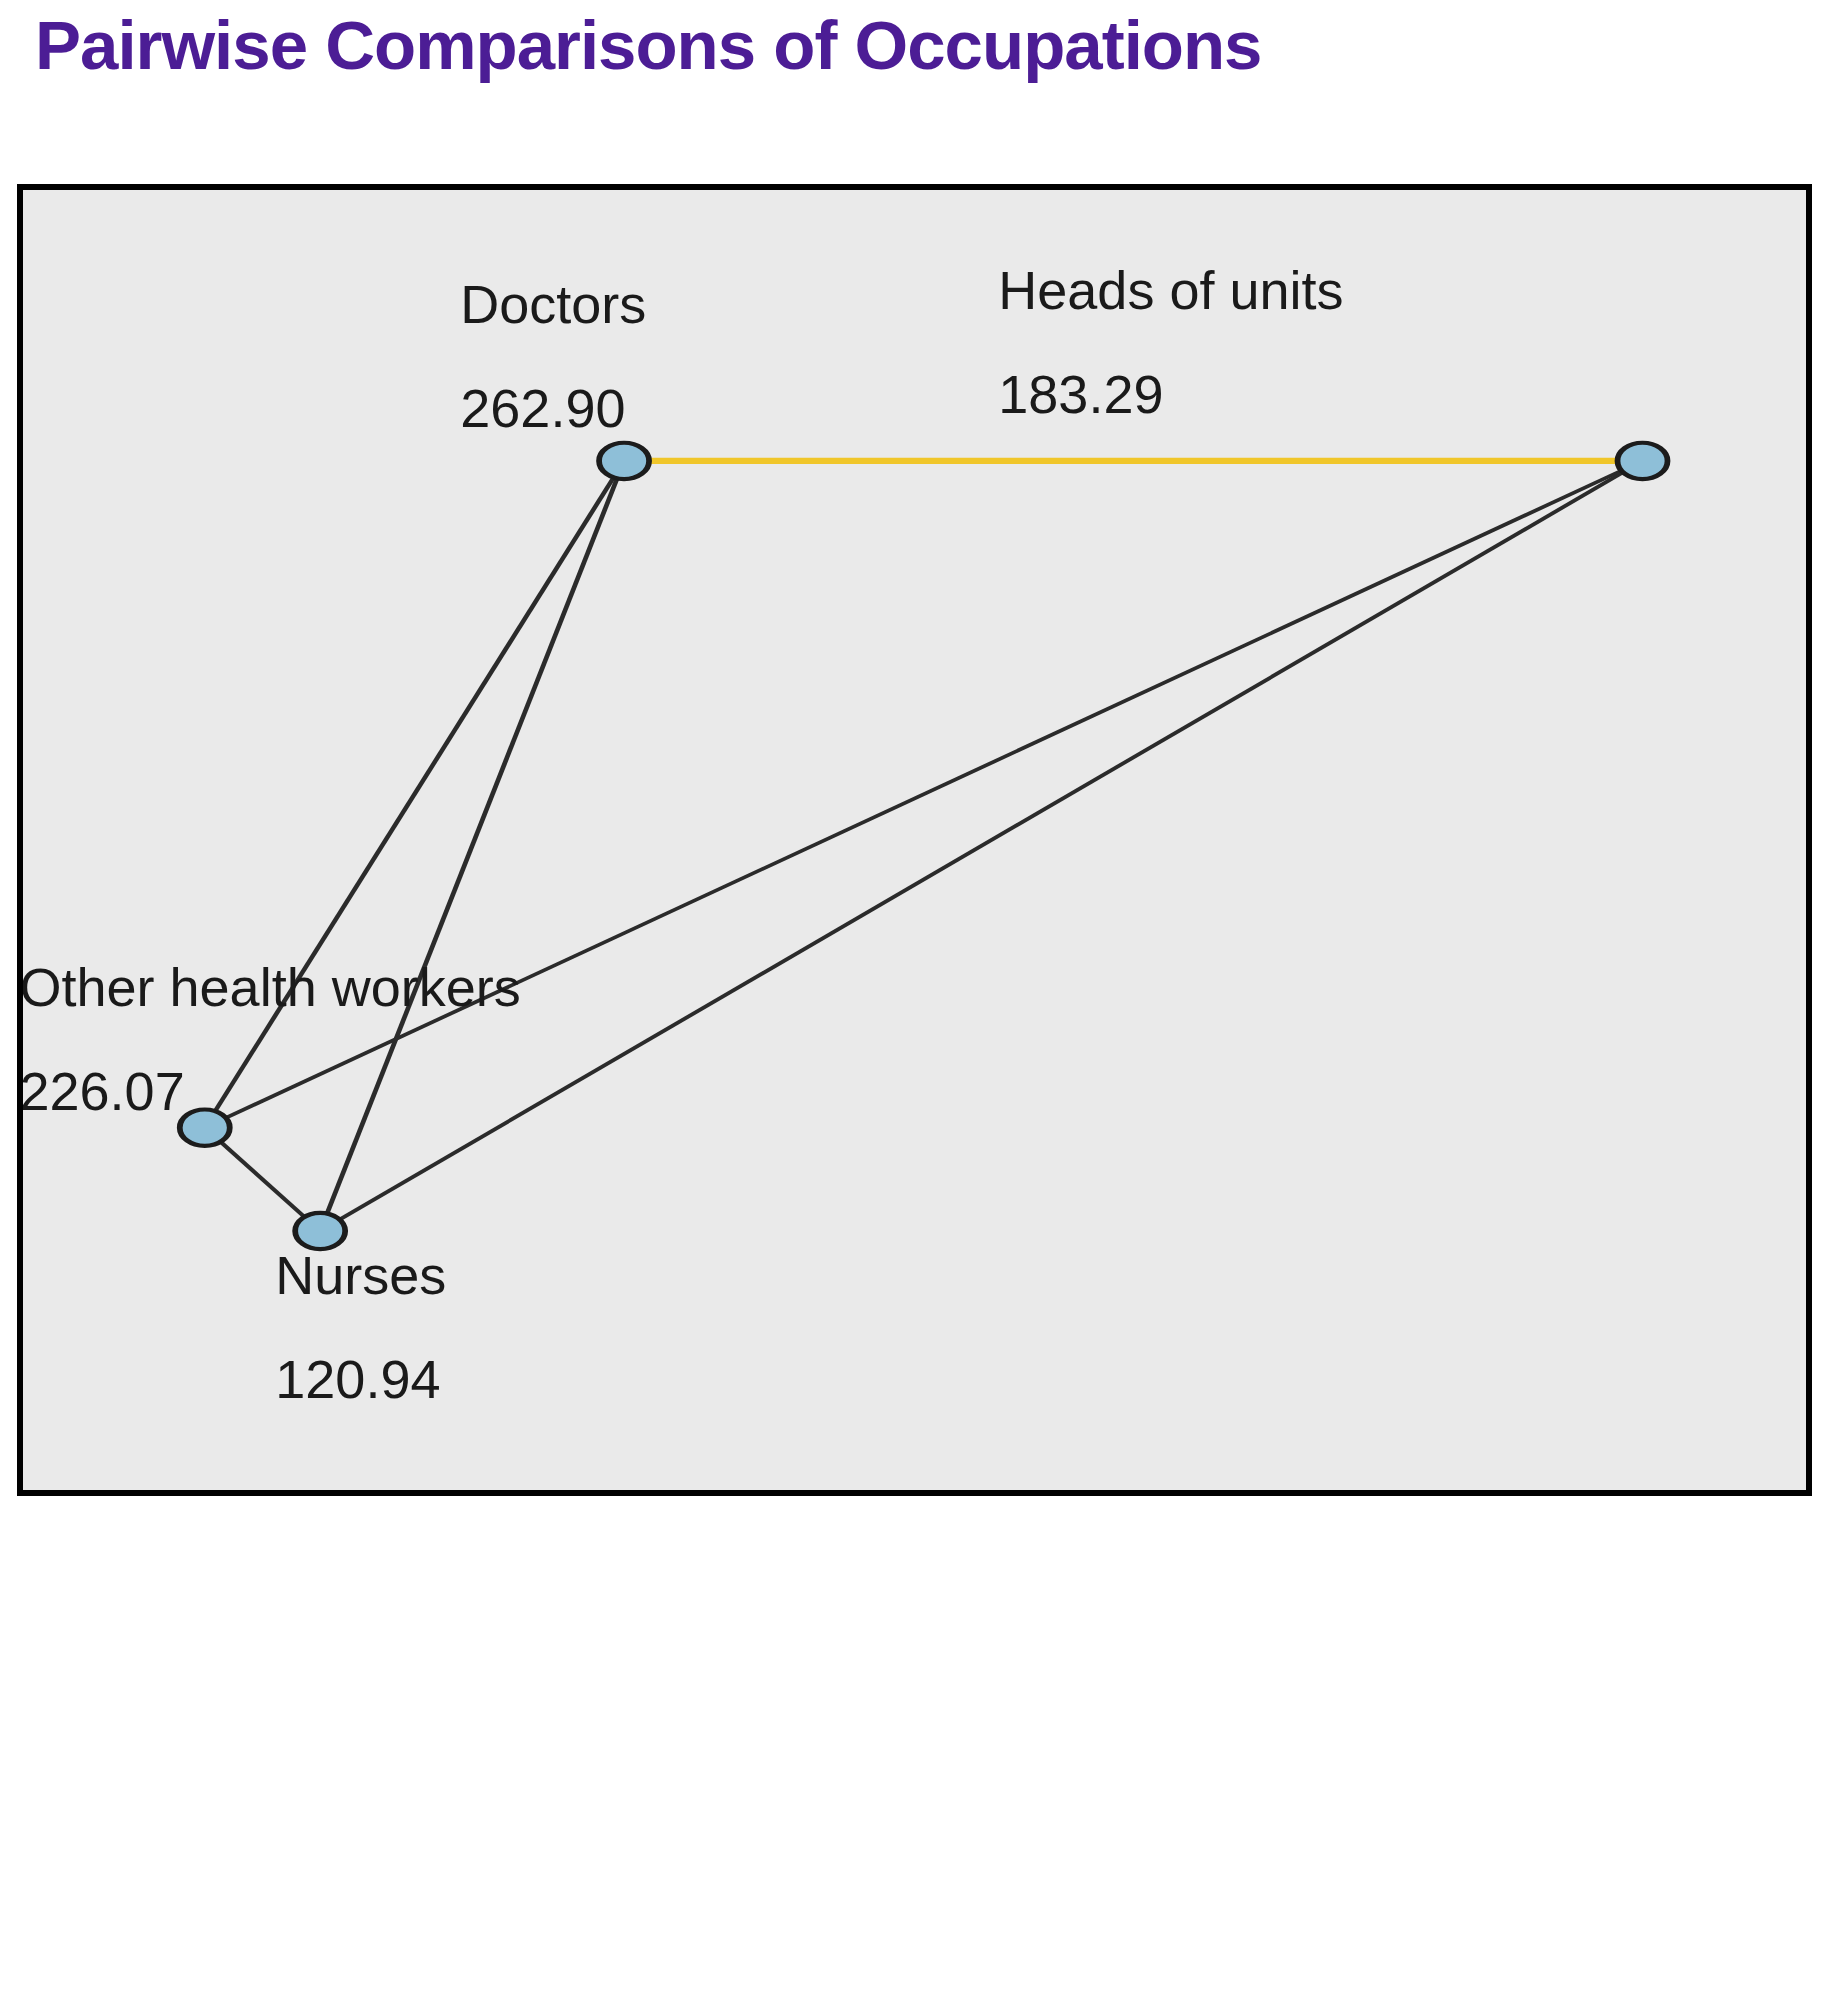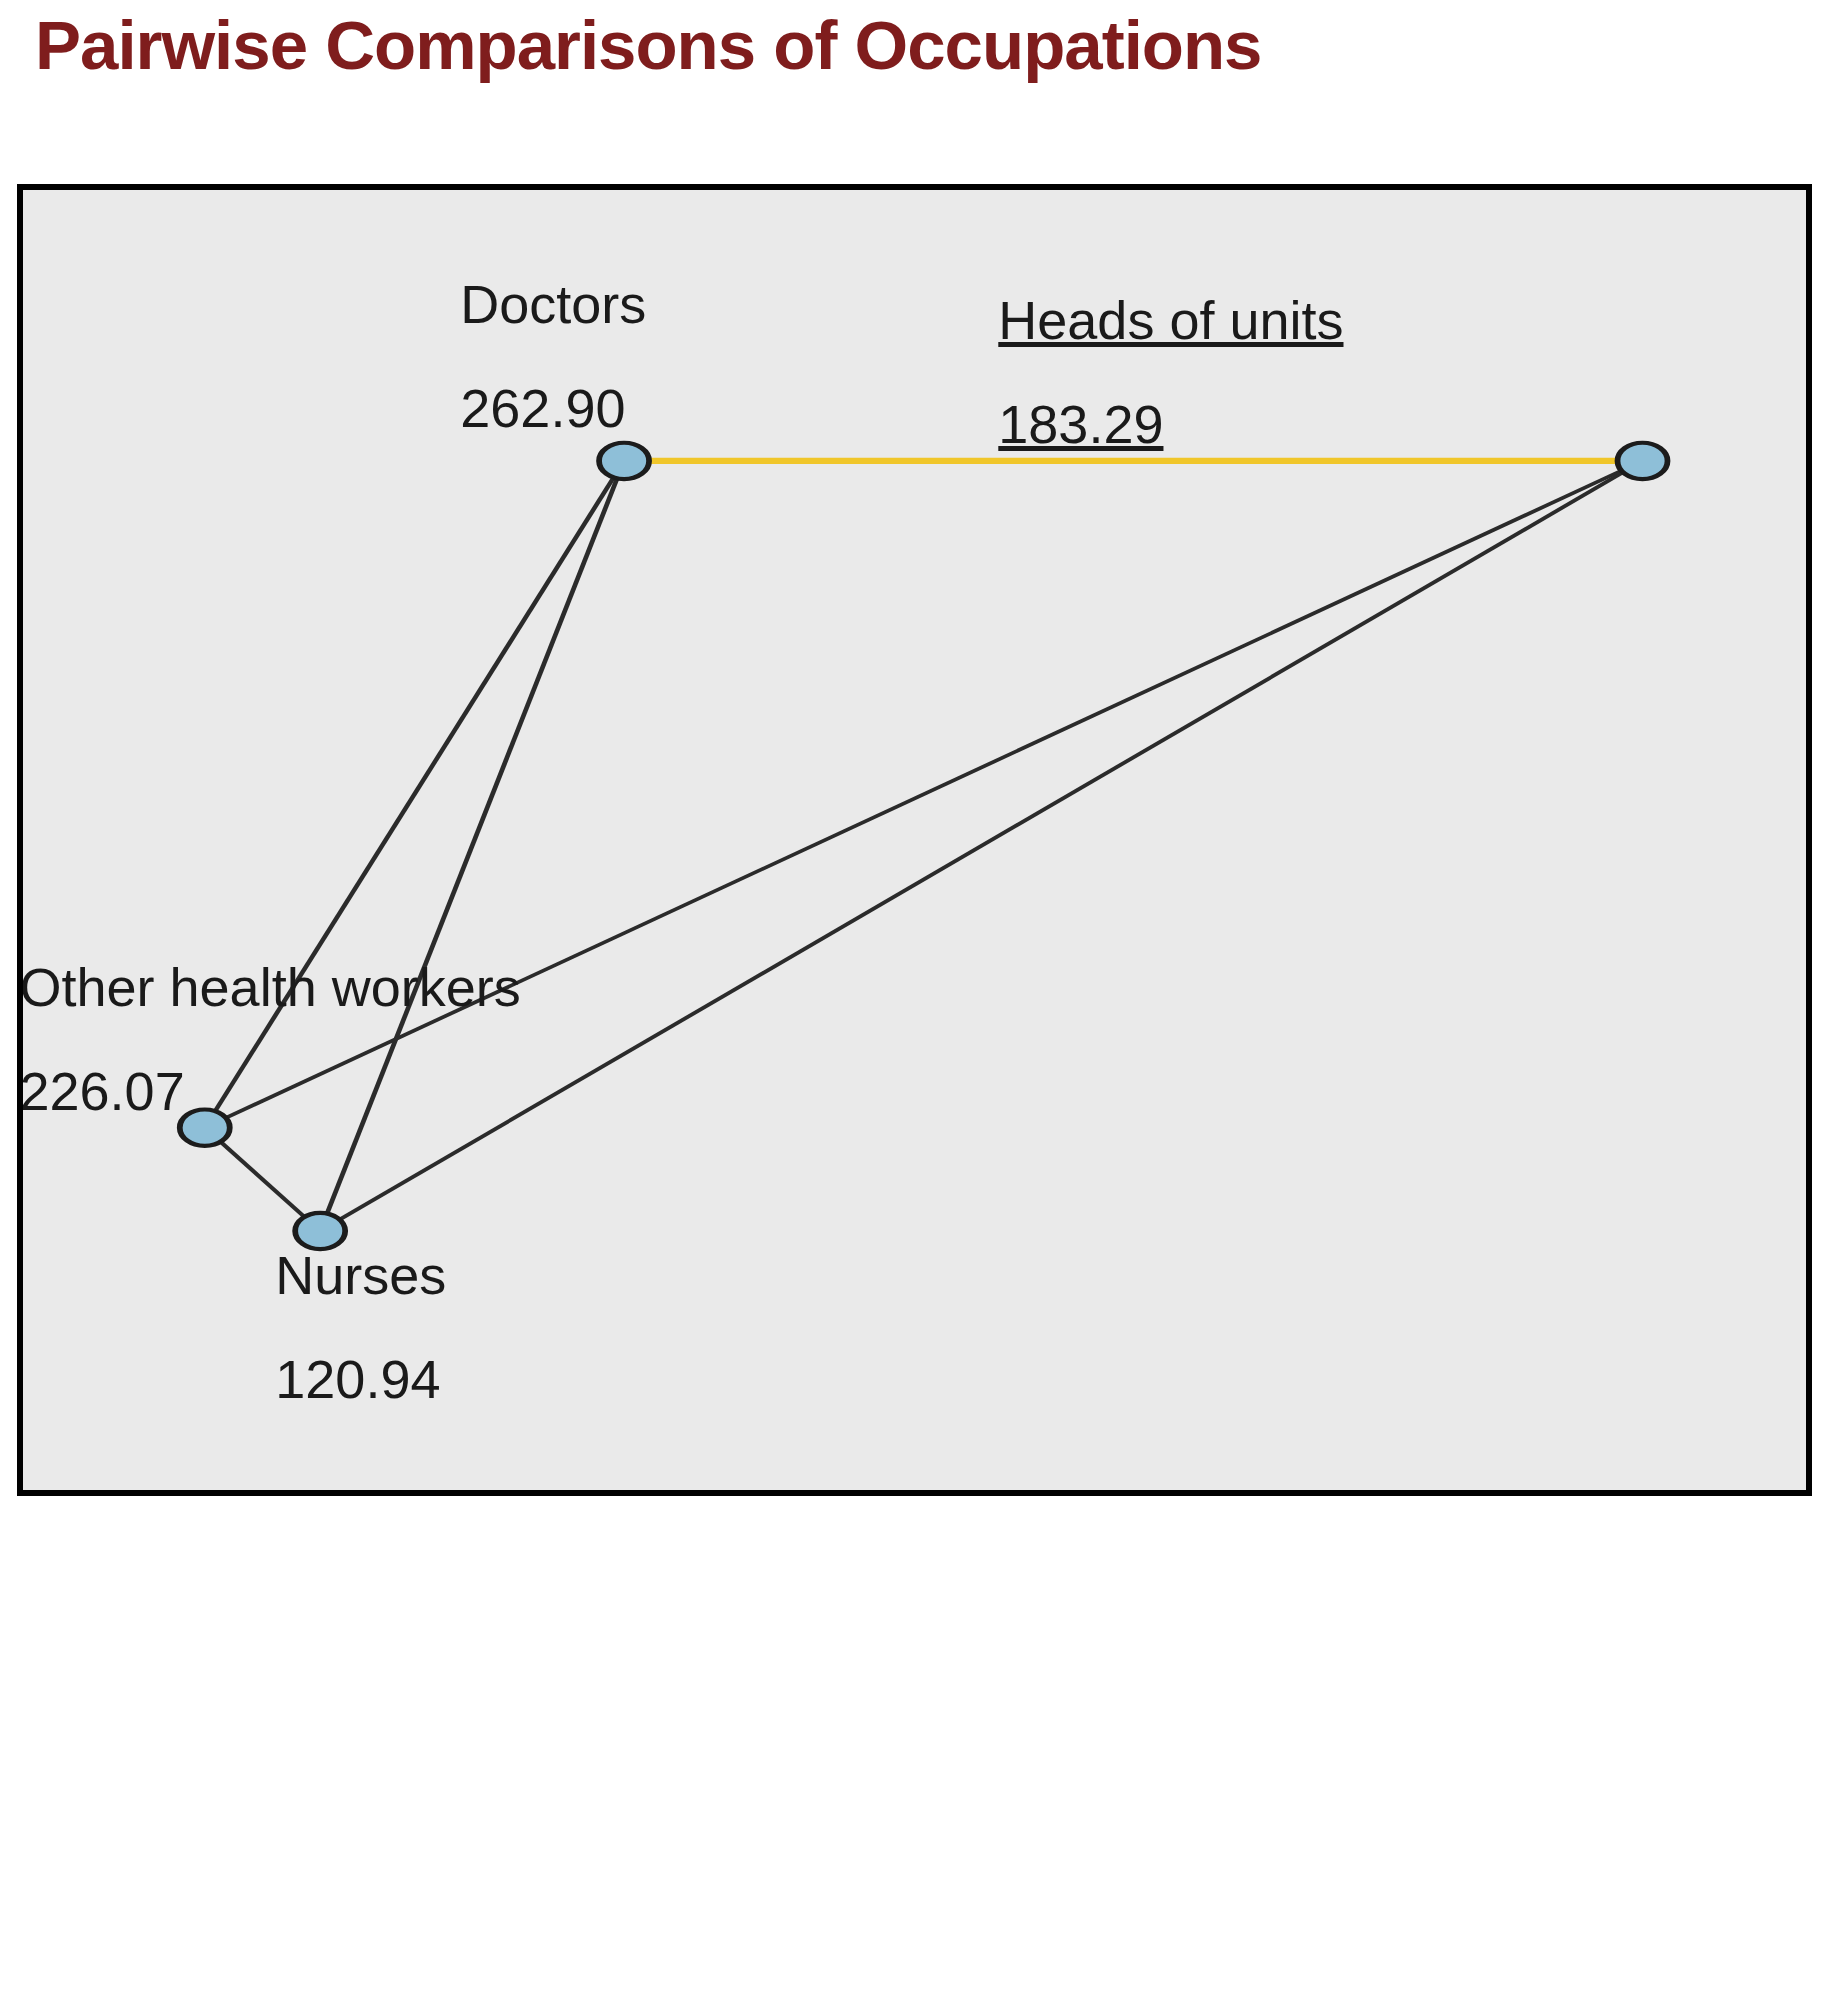--- a/index.html
+++ b/index.html
@@ -14,21 +14,21 @@
     overflow: hidden;
     position: relative;
   }
 
   #chart-title {
     position: absolute;
     left: 35px;
     top: 5.8px;
     font-size: 69px;
     font-weight: bold;
-    color: #7f1d1d;
+    color: #4c1d95;
     letter-spacing: -1px;
     white-space: nowrap;
     font-family: "Liberation Sans", sans-serif;
   }
 
   #plot-frame {
     position: absolute;
     left: 17.3px;
     top: 184px;
     width: 1795px;
@@ -53,21 +53,21 @@
     line-height: 1.07;
     color: #1a1a1a;
     white-space: nowrap;
     font-family: "Liberation Sans", sans-serif;
   }
   .node-label .lbl-name { display: block; }
   .node-label .lbl-val  { display: block; margin-top: 46px; }
 
   
   #label-doctors           { left: 437px; top: 86px; }
-  #label-heads             { left: 975px; top: 102px; text-decoration: underline; }
+  #label-heads             { left: 975px; top: 72px; }
   #label-other             { left: -3.8px;  top: 769px; }
   #label-nurses            { left: 252px; top: 1057px; }
 </style>
 </head>
 <body>
 
 <div id="chart-title">Pairwise Comparisons of Occupations</div>
 
 <div id="plot-frame">
 

